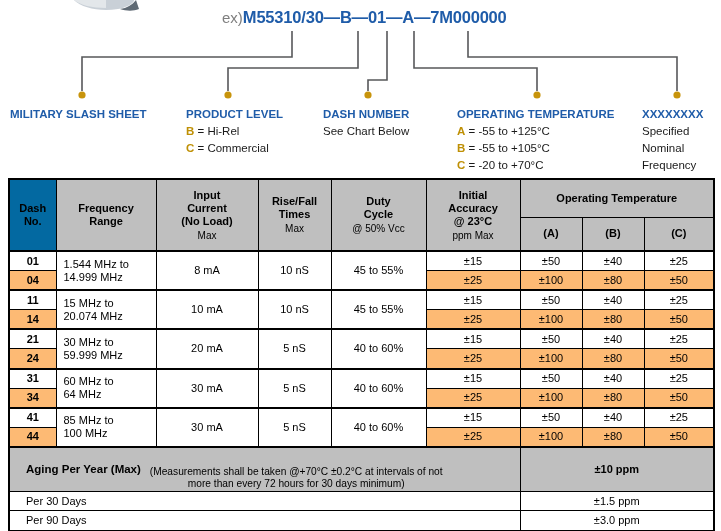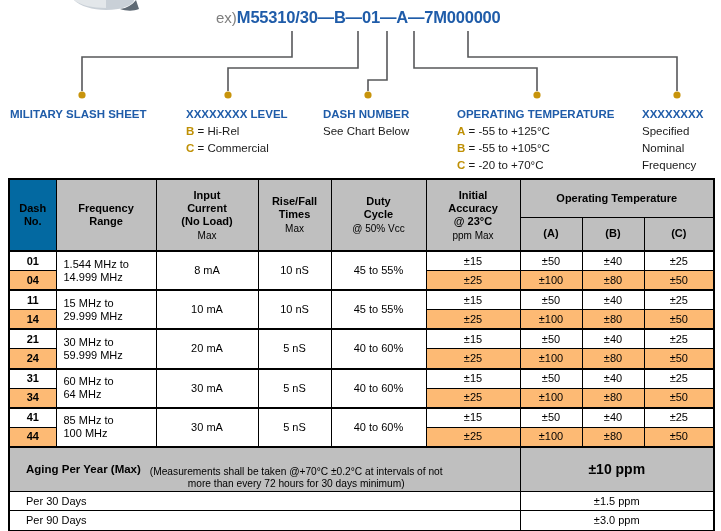--- a/index.html
+++ b/index.html
@@ -2,21 +2,21 @@
 <html><head>
 <meta charset="utf-8">
 <style>
   html,body { margin:0; padding:0; background:#fff; }
   .page {
     position:relative; width:721px; height:531px; background:#ffffff;
     font-family:"Liberation Sans", sans-serif; overflow:hidden; color:#000;
   }
   
   .logo-remnant { position:absolute; left:70px; top:0; }
-  .partline { position:absolute; left:216px; top:8px; white-space:nowrap; display:flex; align-items:baseline;justify-content:center; }
+  .partline { position:absolute; left:222px; top:8px; white-space:nowrap; display:flex; align-items:baseline;justify-content:center; }
   .ex { color:#7f7f7f; font-size:15px; }
   .pn { color:#1f5ca9; font-size:16.5px; font-weight:bold; letter-spacing:-0.2px; margin-left:0; }
   .connectors { position:absolute; left:0; top:0; }
   .callout { position:absolute; top:106px; font-size:11.5px; line-height:17px; color:#1a1a1a; white-space:nowrap; }
   .callout .title { color:#1f5ca9; font-weight:bold; }
   .callout .code { color:#bf9005; font-weight:bold; }
   
   table.spec {
     position:absolute; left:8px; top:178px; width:705px;
     border-collapse:collapse; table-layout:fixed; font-size:11px;
@@ -30,21 +30,21 @@
   tr.subrow { height:19.6px; }
   tr.bot > td { background:#fdba74; border-top:1px solid #7a7a7a; }
   tr.top > td { border-top:2px solid #000; }
   .dash-cell { font-weight:bold; }
   .freq { text-align:left !important; padding-left:7px !important; background:#fff; }
   tr.aging { height:34px; }
   td.aging-left { background:#bfbfbf; }
   .aging-flex { display:flex; align-items:center; padding-left:16px; }
   .aging-label { font-weight:bold; font-size:11.5px; white-space:nowrap; }
   .aging-note { font-size:10.2px; line-height:12.5px; text-align:center; margin-left:9px;margin-top:18px; }
-  td.aging-right { background:#bfbfbf; font-weight:bold; font-size:14px; }
+  td.aging-right { background:#bfbfbf; font-weight:bold; font-size:11px; }
   tr.per { height:19.5px; }
   td.per-label { text-align:left; padding-left:16px; }
   tr.strip { height:5px; }
   tr.strip td { background:#cfcfcf; }
 </style>
 </head>
 <body>
 
 <div class="page">
 
@@ -74,21 +74,21 @@
       <circle cx="537" cy="95" r="3.6"></circle>
       <circle cx="677" cy="95" r="3.6"></circle>
     </g>
   </svg>
 
   <div class="callout" style="left:10px">
     <div class="title">MILITARY SLASH SHEET</div>
   </div>
 
   <div class="callout" style="left:186px">
-    <div class="title">XXXXXXXX LEVEL</div>
+    <div class="title">PRODUCT LEVEL</div>
     <div><span class="code">B</span><span> = Hi-Rel</span></div>
     <div><span class="code">C</span><span> = Commercial</span></div>
   </div>
 
   <div class="callout" style="left:323px">
     <div class="title">DASH NUMBER</div>
     <div><span>See Chart Below</span></div>
   </div>
 
   <div class="callout" style="left:457px">
@@ -177,21 +177,21 @@
       <td>±25</td>
       <td>±100</td>
       <td>±80</td>
       <td>±50</td>
     </tr>
 
     <tr class="subrow top">
       <td class="dash-cell">11</td>
       <td class="freq" rowspan="2">
         <span>15 MHz to</span><br>
-        <span>29.999 MHz</span>
+        <span>20.074 MHz</span>
       </td>
       <td rowspan="2">10 mA</td>
       <td rowspan="2">10 nS</td>
       <td rowspan="2">45 to 55%</td>
       <td>±15</td>
       <td>±50</td>
       <td>±40</td>
       <td>±25</td>
     </tr>
     <tr class="subrow bot">

